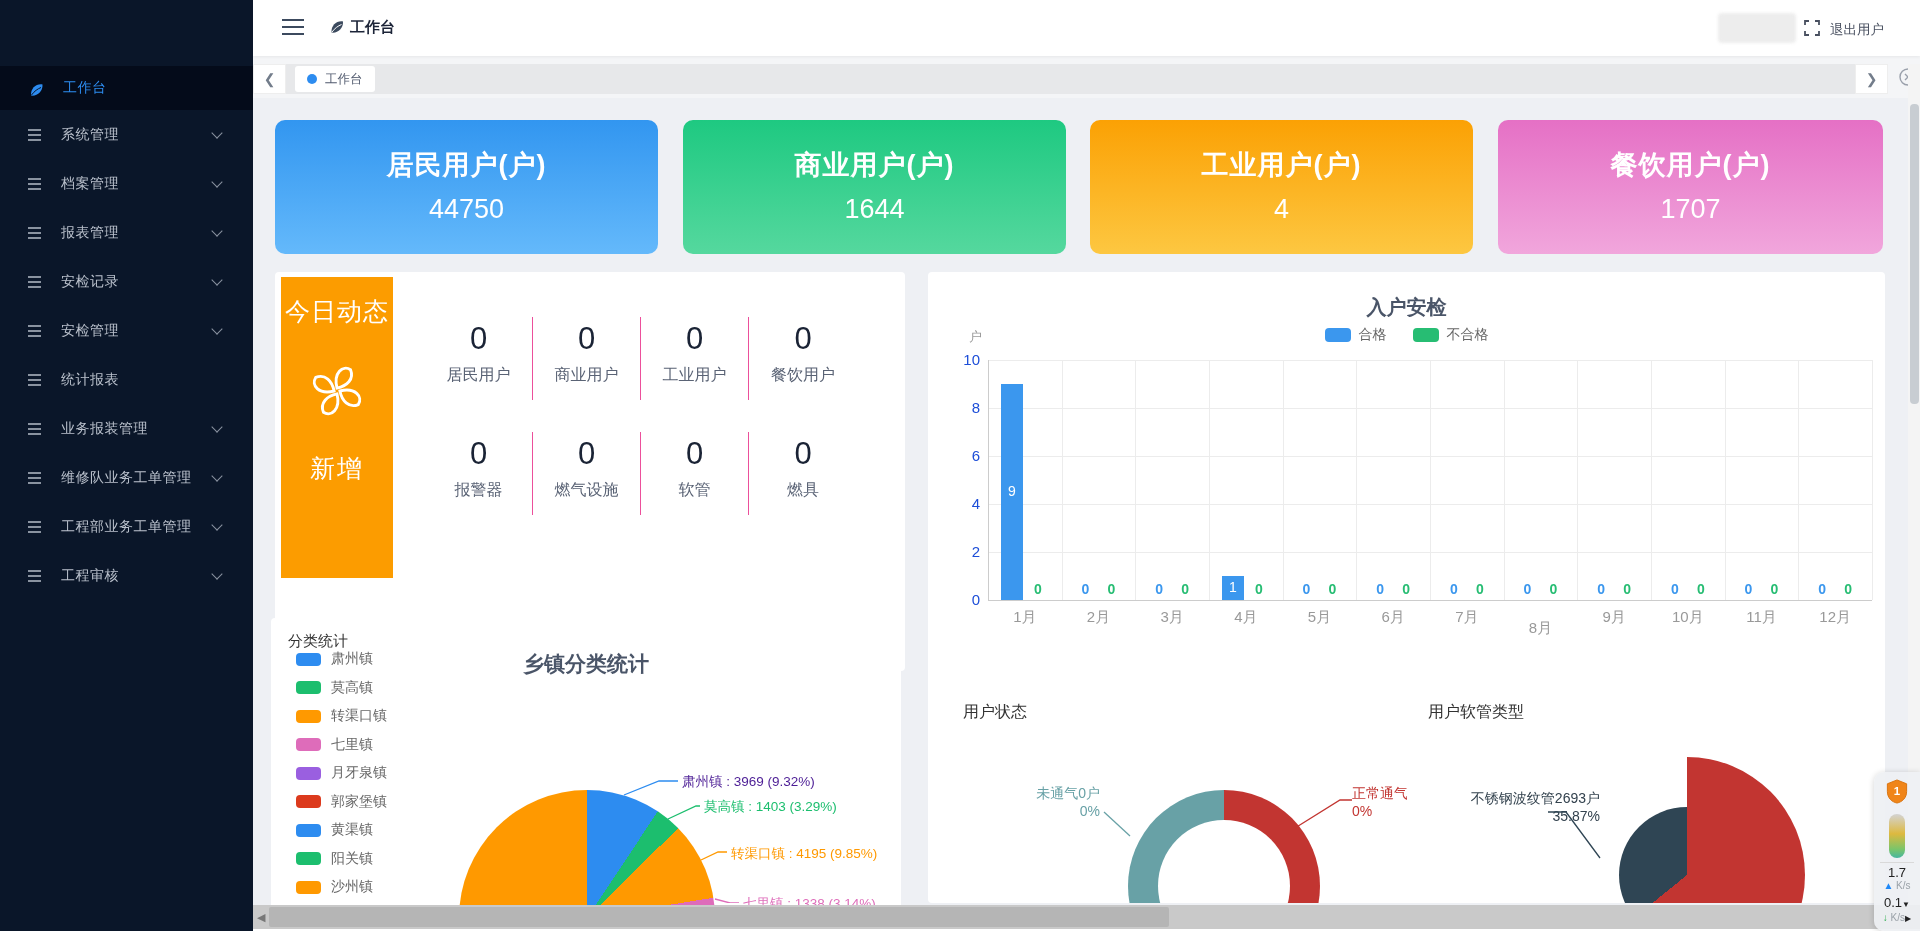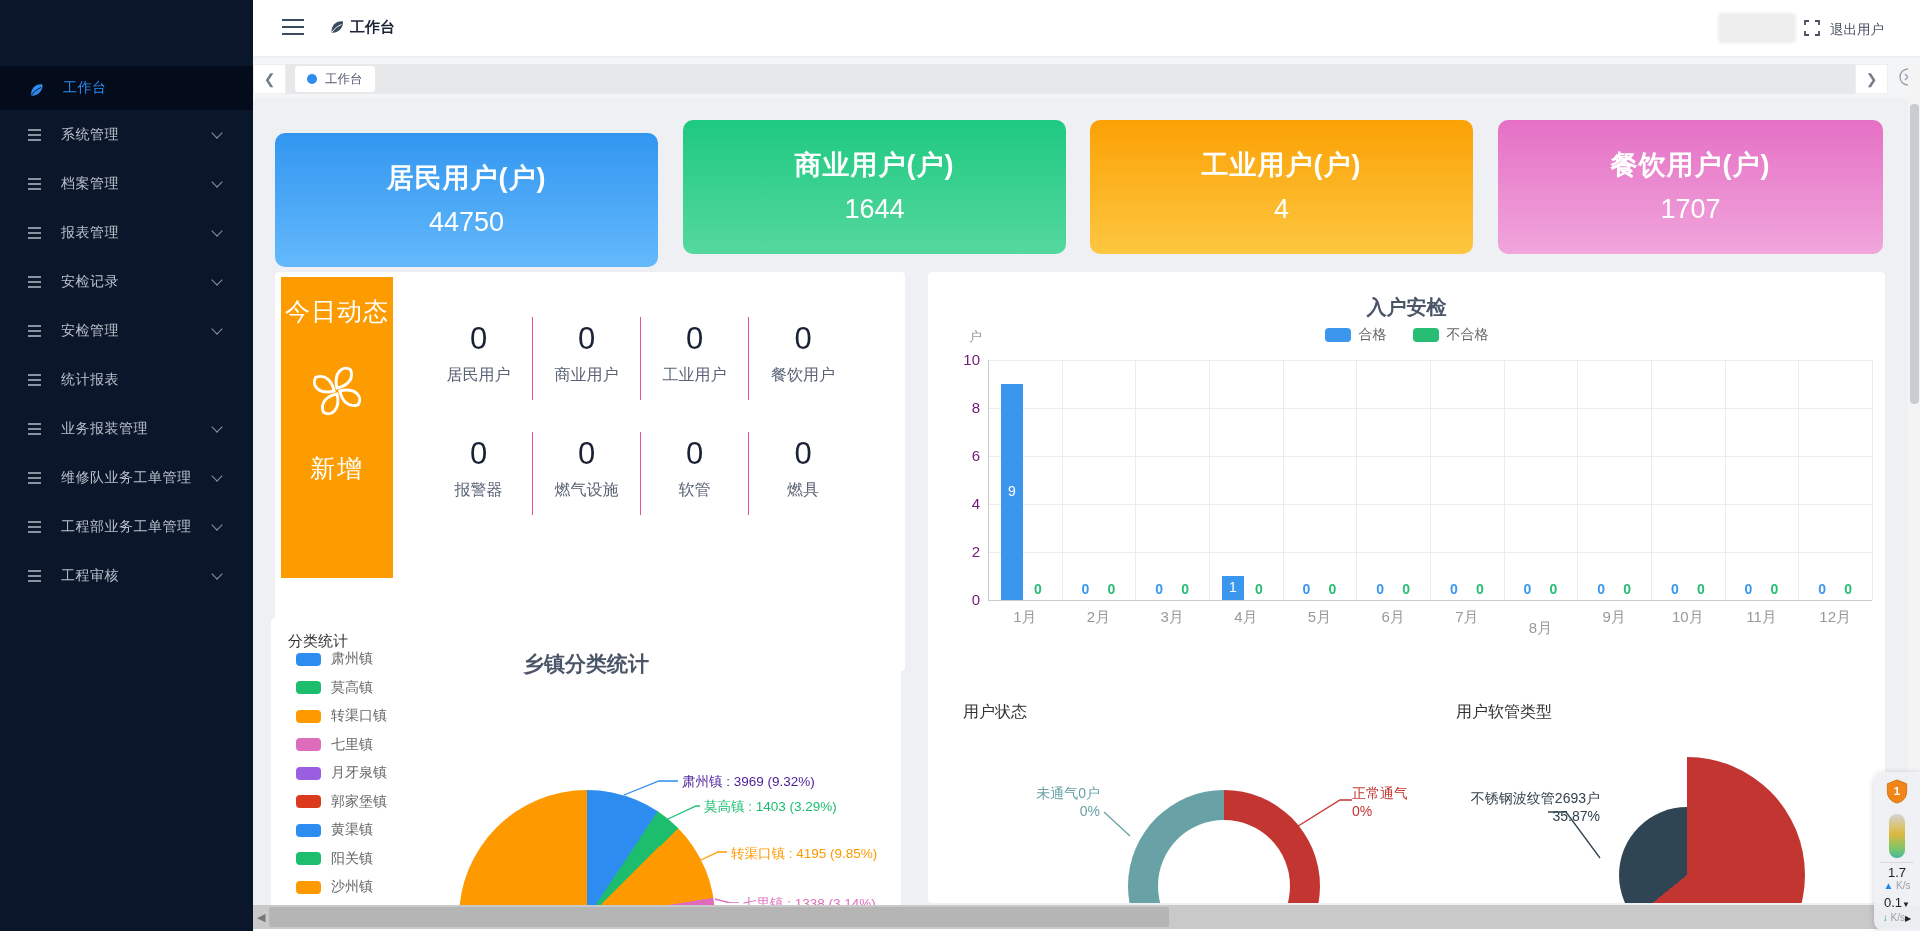--- a/index.html
+++ b/index.html
@@ -62,21 +62,21 @@
   .t-cell{width:108px;text-align:center;padding:4px 0 14px;}
   .t-cell:not(:last-child){border-right:1px solid #ec4f9b;}
   .t-val{font-size:31px;color:#1a2335;}
   .t-lab{font-size:16px;color:#5a6375;margin-top:8px;}
 
   
   .chart-title{position:absolute;left:0;right:0;text-align:center;font-size:20px;font-weight:bold;color:#4a5568;}
   .legend-row{position:absolute;left:0;right:0;display:flex;justify-content:center;gap:26px;}
   .legend-item{display:flex;align-items:center;gap:8px;font-size:14px;color:#666;cursor:pointer;}
   .swatch{width:26px;height:14px;border-radius:4px;display:inline-block;}
-  .tick-label{position:absolute;font-size:15px;color:#701a75;text-align:right;width:40px;}
+  .tick-label{position:absolute;font-size:15px;color:#1d4ed8;text-align:right;width:40px;}
   .hgrid{position:absolute;height:1px;background:#ececec;}
   .vgrid{position:absolute;width:1px;background:#ececec;}
   .axis{background:#ccc !important;}
   .bar{position:absolute;}
   .bar-label{position:absolute;color:#fff;font-size:14px;text-align:center;}
   .zero-label{position:absolute;font-size:14px;font-weight:bold;text-align:center;width:22px;}
   .month-label{position:absolute;font-size:15px;color:#999;text-align:center;width:74px;}
   .small-panel-title{position:absolute;font-size:15px;color:#333;}
 
   
@@ -203,21 +203,21 @@
     <div id="tab-right">❯</div>
     <span id="tab-close">
       <svg width="20" height="20" viewBox="0 0 20 20" fill="none" stroke="#9aa0ab" stroke-width="1.4">
         <circle cx="10" cy="10" r="8"></circle>
           <path d="M7 7 L13 13 M13 7 L7 13"></path>
       </svg>
     </span>
   </div>
 
   <div id="cards">
-      <div class="card" style="left: 275px; width: 383px; background: linear-gradient(rgb(50, 150, 240), rgb(100, 185, 251)); margin-top: 13px;">
+      <div class="card" style="left: 275px; width: 383px; background: linear-gradient(rgb(50, 150, 240), rgb(100, 185, 251));">
         <div class="c-title">居民用户(户)</div>
         <div class="c-value">44750</div>
       </div>
       <div class="card" style="left: 683px; width: 383px; background: linear-gradient(rgb(30, 201, 129), rgb(85, 216, 158));">
         <div class="c-title">商业用户(户)</div>
         <div class="c-value">1644</div>
       </div>
       <div class="card" style="left: 1090px; width: 383px; background: linear-gradient(rgb(251, 161, 4), rgb(253, 199, 65));">
         <div class="c-title">工业用户(户)</div>
         <div class="c-value">4</div>
@@ -419,21 +419,21 @@
       <polyline points="444,281 459,285 468,285" stroke="#de6cba"></polyline>
     </svg>
     <div class="pie-label" style="left:411px;top:155px;color:#4c1d95;">肃州镇 : 3969 (9.32%)</div>
     <div class="pie-label" style="left:433px;top:180px;color:#1cbe6e;">莫高镇 : 1403 (3.29%)</div>
     <div class="pie-label" style="left:460px;top:227px;color:#ff9900;">转渠口镇 : 4195 (9.85%)</div>
     <div class="pie-label" style="left:472px;top:277px;color:#de6cba;">七里镇 : 1338 (3.14%)</div>
   </div>
 
   <div id="bottom-panel" class="panel">
     <div class="small-panel-title" style="left:35px;top:19px;font-size:16px;">用户状态</div>
-    <div class="small-panel-title" style="left:500px;top:19px;font-size:16px;margin-left:28px;">用户软管类型</div>
+    <div class="small-panel-title" style="left:500px;top:19px;font-size:16px;">用户软管类型</div>
 
     <div class="circle" style="left:200px;top:107px;width:192px;height:192px;
          background:conic-gradient(#c23531 0deg 180deg,#68a1a6 180deg 360deg);"></div>
     <div class="circle" style="left:230px;top:137px;width:132px;height:132px;background:#fff;"></div>
     <div class="two-line abs" style="left:60px;top:101px;width:112px;text-align:right;color:#68a1a6;">
       <span>未通气0户</span><br>
       <span>0%</span>
     </div>
     <div class="two-line abs" style="left:424px;top:101px;color:#c23531;">
       <span class="clip1">正常通气0户</span>

